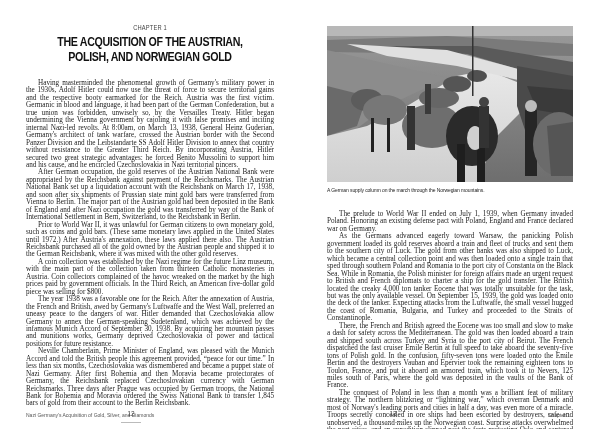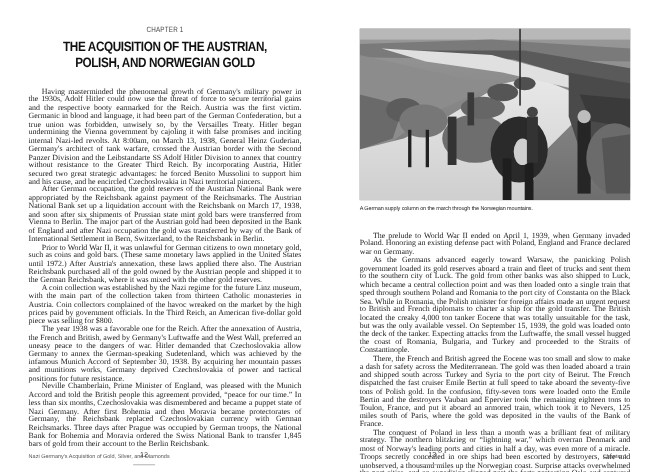--- a/index.html
+++ b/index.html
@@ -114,21 +114,21 @@
       <rect x="198" y="84" width="12" height="66" fill="#262626"></rect>
       <circle cx="204" cy="80" r="6" fill="#bdbdbd"></circle>
       <ellipse cx="232" cy="118" rx="26" ry="32" fill="#6b6b6b"></ellipse>
       <path d="M220 100 L246 96 L246 150 L224 150 Z" fill="#555"></path>
       <rect x="145" y="0" width="1.5" height="70" fill="#333"></rect>
     </svg>
   </div>
   <div class="caption">A German supply column on the march through the Norwegian mountains.</div>
 
   <div class="text-col">
-    <p>The prelude to World War II ended on April 1, 1939, when Germany invaded Poland. Honoring an existing defense pact with Poland, England and France declared war on Germany.</p>
+    <p>The prelude to World War II ended on July 1, 1939, when Germany invaded Poland. Honoring an existing defense pact with Poland, England and France declared war on Germany.</p>
     <p>As the Germans advanced eagerly toward Warsaw, the panicking Polish government loaded its gold reserves aboard a train and fleet of trucks and sent them to the southern city of Luck. The gold from other banks was also shipped to Luck, which became a central collection point and was then loaded onto a single train that sped through southern Poland and Romania to the port city of Constanta on the Black Sea. While in Romania, the Polish minister for foreign affairs made an urgent request to British and French diplomats to charter a ship for the gold transfer. The British located the creaky 4,000 ton tanker Eocene that was totally unsuitable for the task, but was the only available vessel. On September 15, 1939, the gold was loaded onto the deck of the tanker. Expecting attacks from the Luftwaffe, the small vessel hugged the coast of Romania, Bulgaria, and Turkey and proceeded to the Straits of Constantinople.</p>
     <p>There, the French and British agreed the Eocene was too small and slow to make a dash for safety across the Mediterranean. The gold was then loaded aboard a train and shipped south across Turkey and Syria to the port city of Beirut. The French dispatched the fast cruiser Emile Bertin at full speed to take aboard the seventy-five tons of Polish gold. In the confusion, fifty-seven tons were loaded onto the Emile Bertin and the destroyers Vauban and Epervier took the remaining eighteen tons to Toulon, France, and put it aboard an armored train, which took it to Nevers, 125 miles south of Paris, where the gold was deposited in the vaults of the Bank of France.</p>
     <p>The conquest of Poland in less than a month was a brilliant feat of military strategy. The northern blitzkrieg or “lightning war,” which overran Denmark and most of Norway's leading ports and cities in half a day, was even more of a miracle. Troops secretly concealed in ore ships had been escorted by destroyers, safe and unobserved, a thousand miles up the Norwegian coast. Surprise attacks overwhelmed the port cities, and an expedition slipped past the forts protecting Oslo and captured the Norwegian capital that afternoon.</p>
   </div>
 
   <div class="footer-num" style="left:83px;">13</div>
   <div class="footer-rule" style="left:83px;"></div>
   <div class="footer-text" style="left:248px;">Chapter 1</div>
 </div>
 

